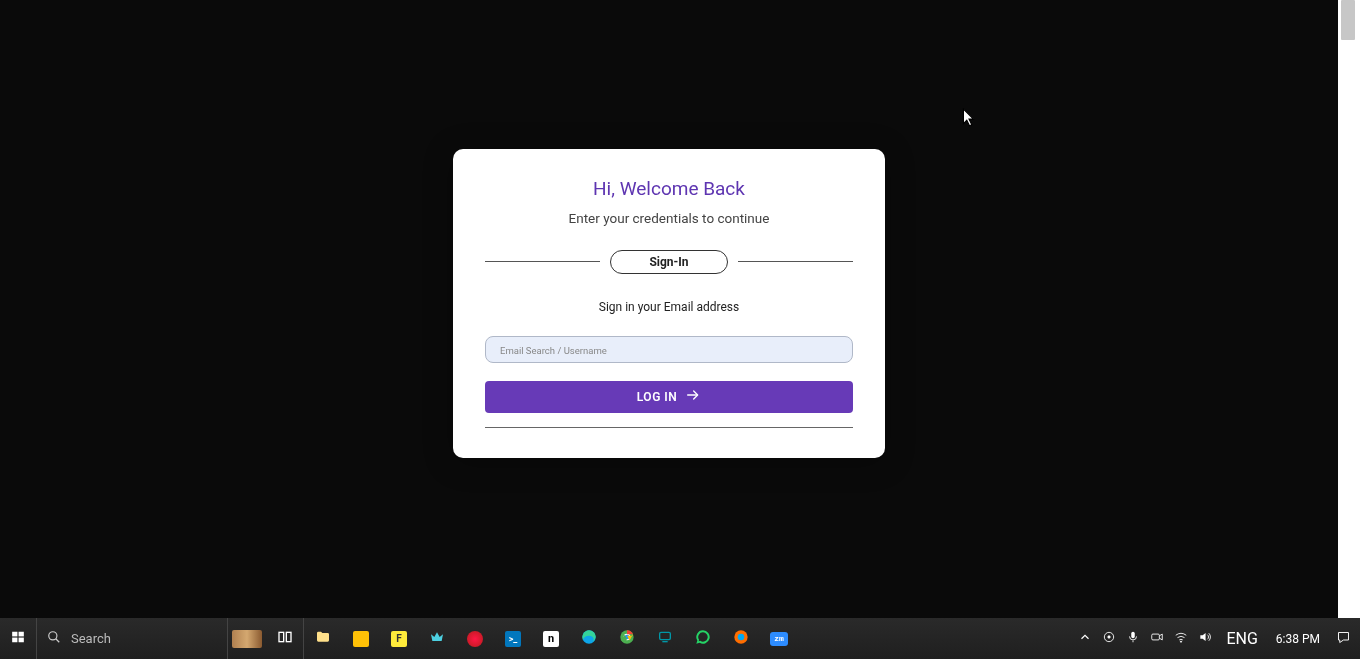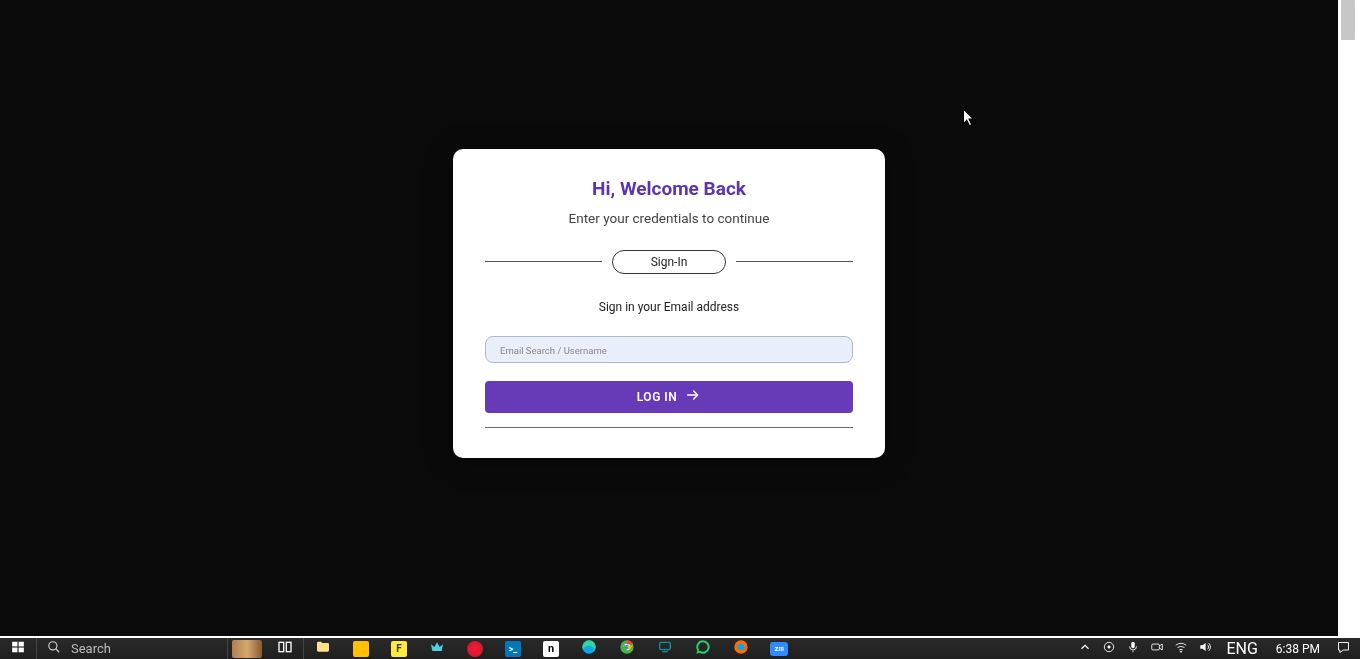--- a/index.html
+++ b/index.html
@@ -48,33 +48,34 @@
       background: #fff;
       border-radius: 10px;
       padding: 28px 32px 30px 32px;
       box-shadow: 0 4px 30px rgba(0,0,0,0.3);
       margin-top: -30px;
     }
     .title {
       text-align: center;
       color: #5e35b1;
       font-size: 19px;
-      font-weight: 700;
+      font-weight: 400;
       margin-bottom: 10px;
     }
     .subtitle {
       text-align: center;
       color: #444;
       font-size: 13.5px;
       margin-bottom: 24px;
     }
     .divider-row {
       display: flex;
       align-items: center;
       margin-bottom: 26px;
+      font-weight: bold;
     }
     .divider-line {
       flex: 1;
       height: 1px;
       background: #555;
     }
     .sign-in-pill {
       border: 1.2px solid #333;
       border-radius: 14px;
       padding: 4px 38px;
@@ -200,21 +201,21 @@
       left: 962px;
       pointer-events: none;
     }
     .cursor svg { width: 14px; height: 20px; }
     
     .taskbar {
       position: absolute;
       bottom: 0;
       left: 0;
       width: 1360px;
-      height: 21px;
+      height: 41px;
       background: linear-gradient(#2a2a2a, #1f1f1f);
       display: flex;
       align-items: center;
       color: #fff;
       font-size: 12px;
     }
     .tb-left {
       display: flex;
       align-items: center;
       height: 100%;

